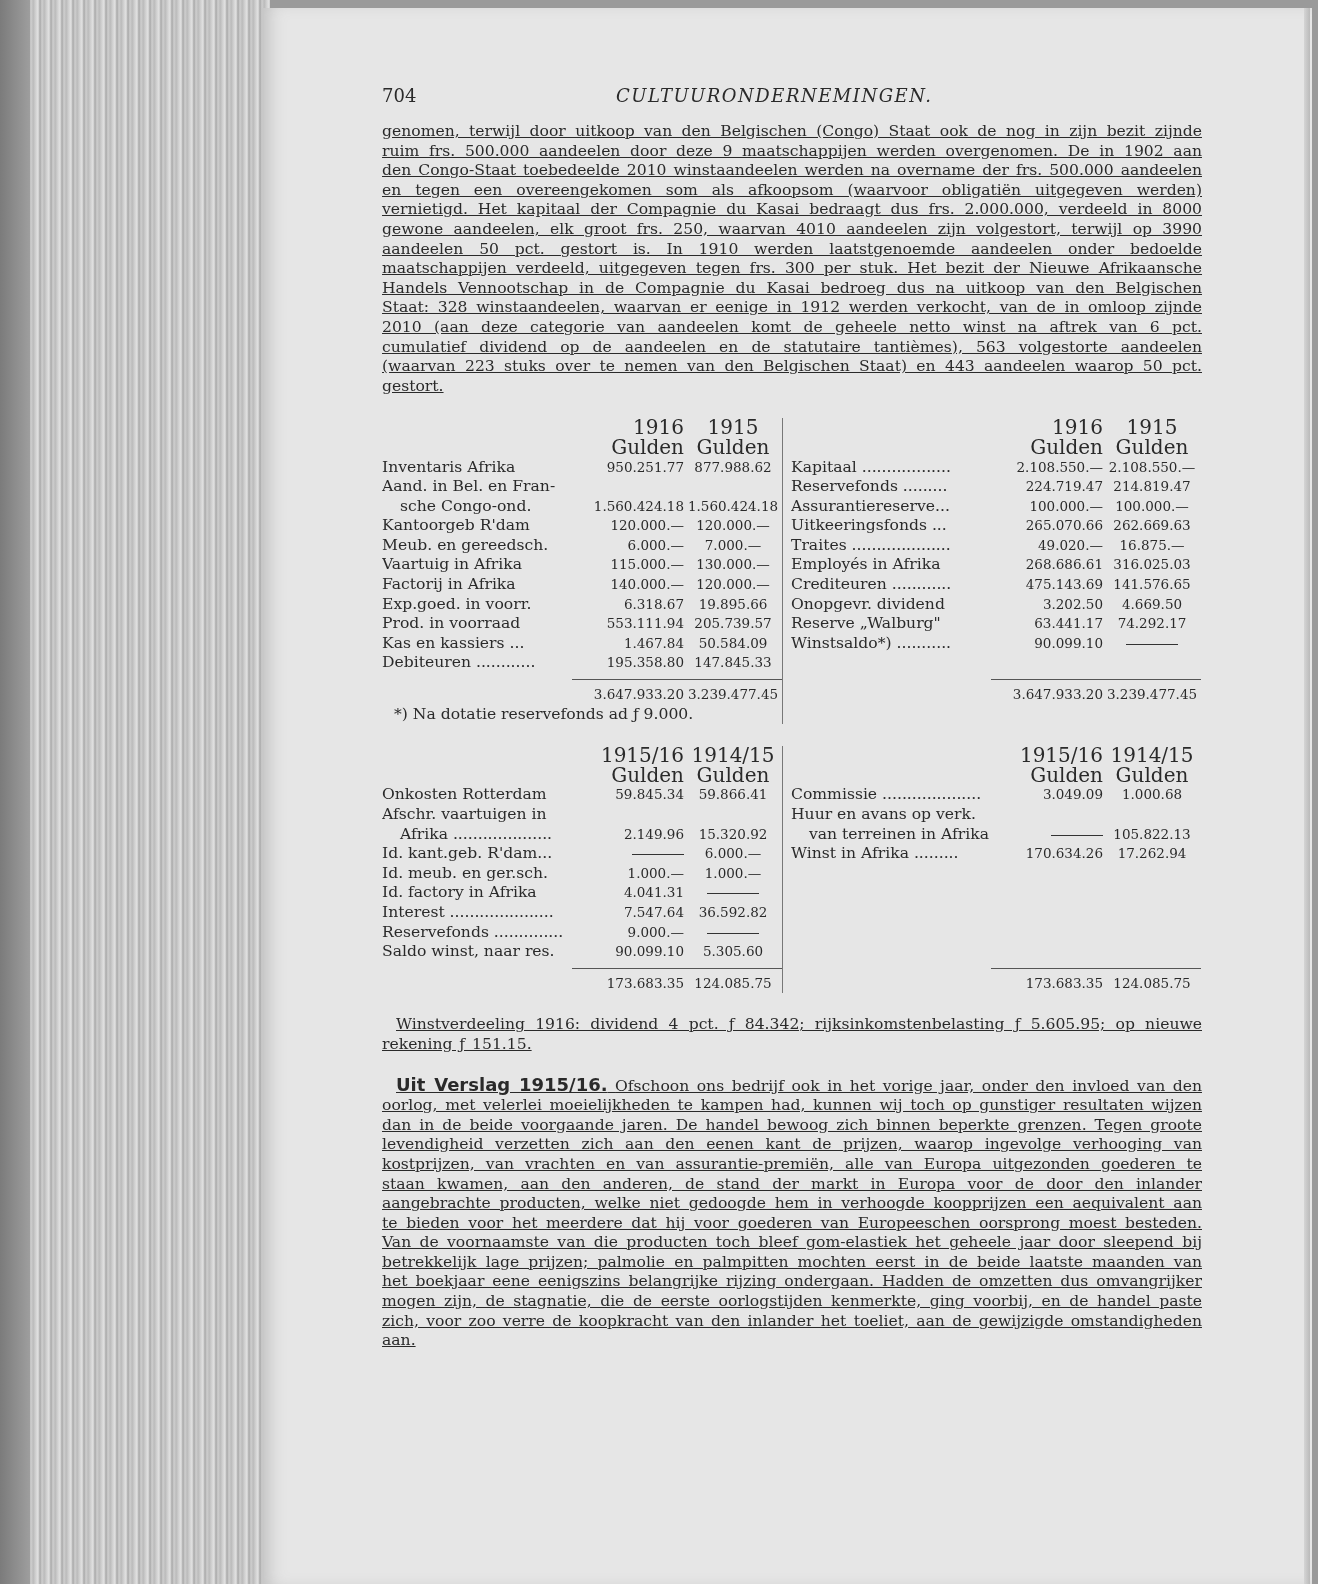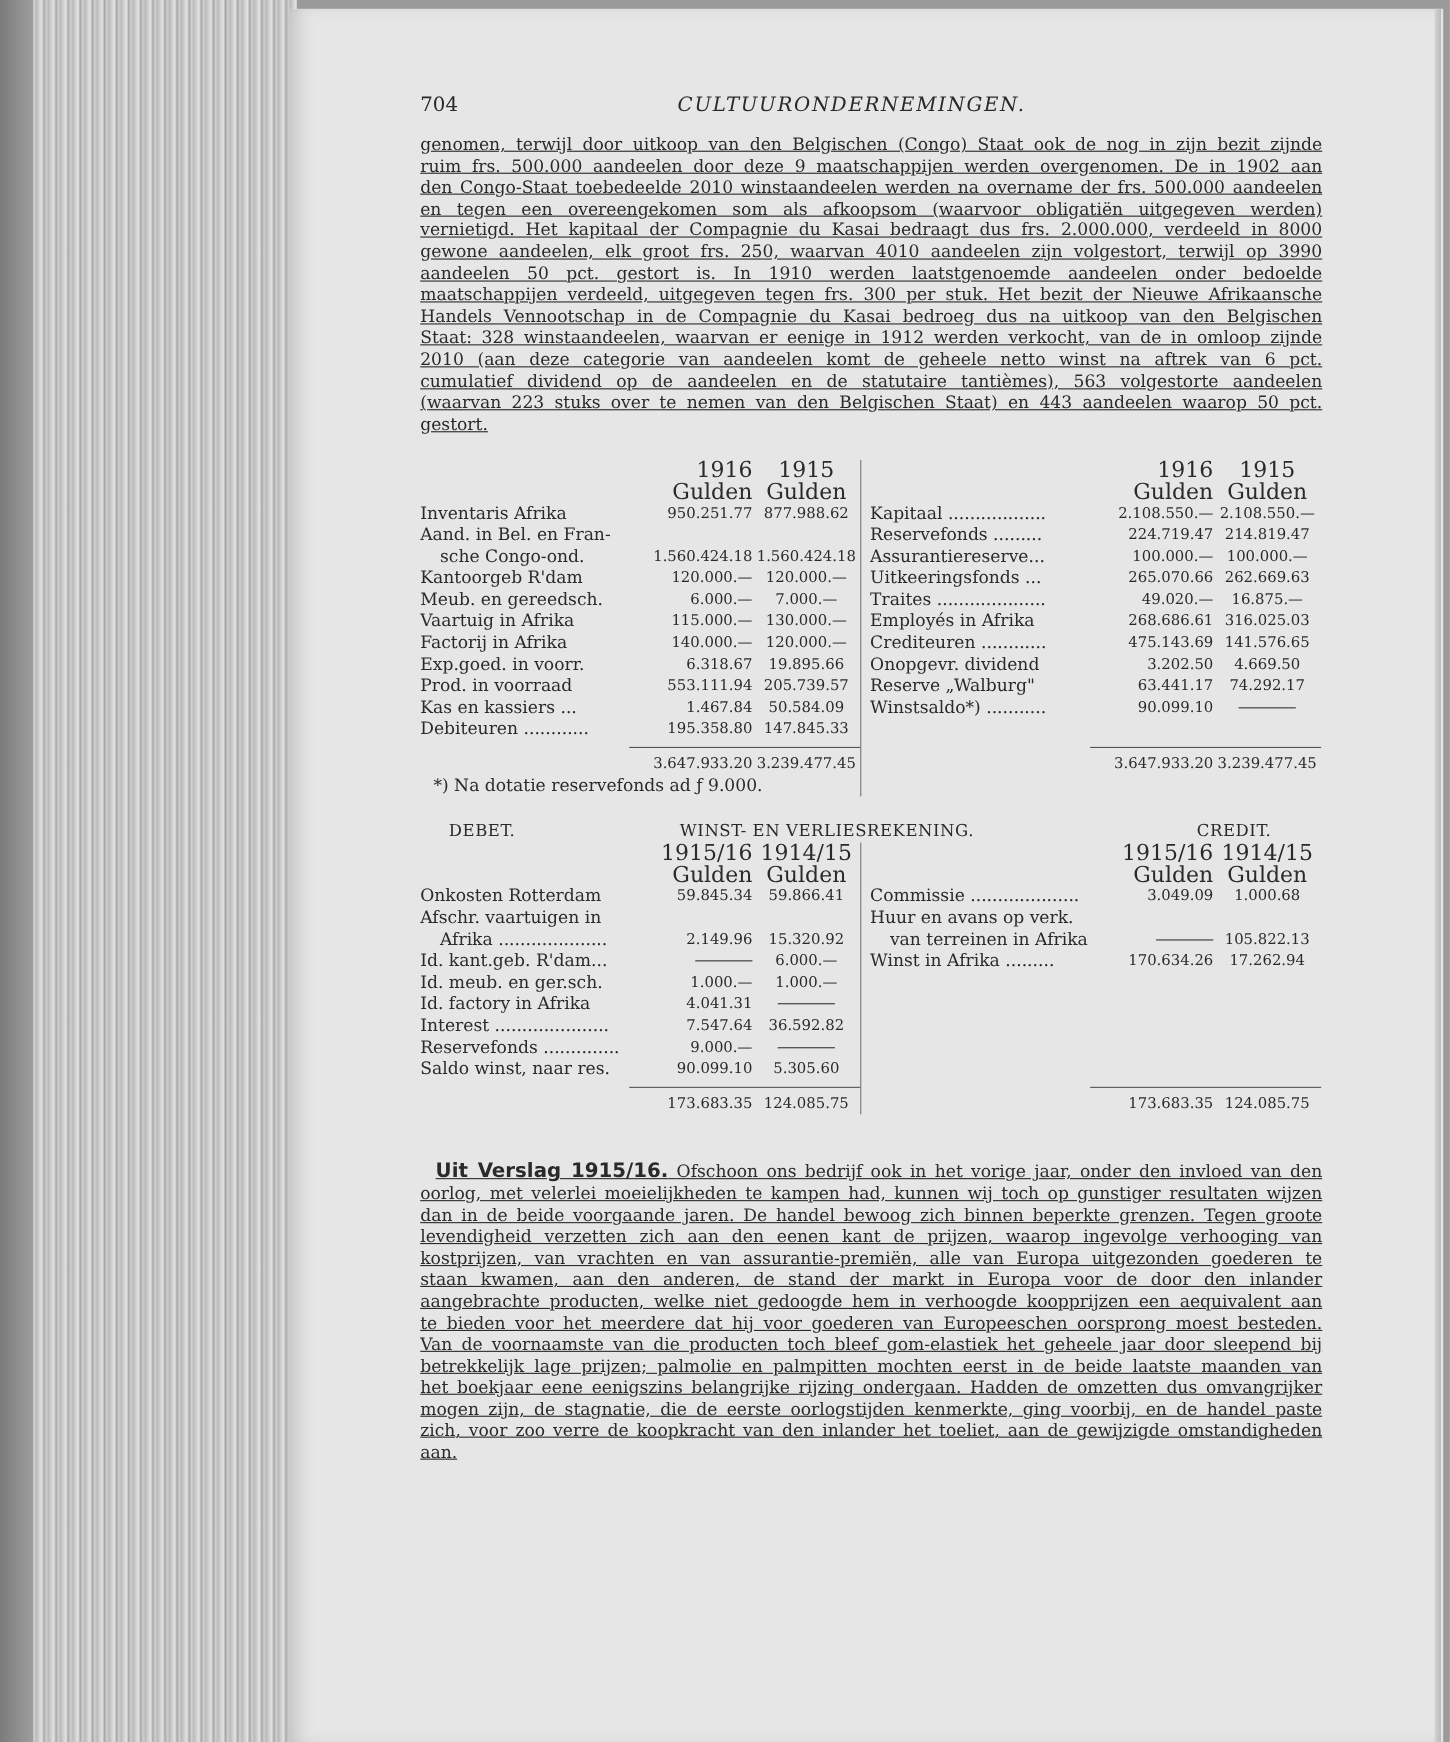--- a/index.html
+++ b/index.html
@@ -223,25 +223,20 @@
       <div class="row">
           <span class="label"></span>
         <span class="v1">3.647.933.20</span>
         <span class="v2">3.239.477.45</span>
         </div>
     </div>
   </div>
 
   <div class="section-gap"></div>
 
-  <div class="table-heads">
-    <span style="left:26px">DEBET.</span>
-    <span style="left:236px">WINST- EN VERLIESREKENING.</span>
-    <span style="left:706px">CREDIT.</span>
-  </div>
   <div class="ledger">
     <div class="side left">
       <div class="row hdr">
           <span class="label"></span>
         <span class="v1">1915/16</span>
         <span class="v2">1914/15</span>
         </div>
       <div class="row hdr">
           <span class="label"></span>
         <span class="v1">Gulden</span>
@@ -342,15 +337,16 @@
       <div class="sum-line"></div>
       <div class="row">
           <span class="label"></span>
         <span class="v1">173.683.35</span>
         <span class="v2">124.085.75</span>
         </div>
     </div>
   </div>
 
   <div class="section-gap"></div>
+  <p class="para indent">Winstverdeeling 1916: dividend 4 pct. ƒ 84.342; rijksinkomstenbelasting ƒ 5.605.95; op nieuwe rekening ƒ 151.15.</p>
   <div class="section-gap" style="height:20px"></div>
   <p class="para indent"><span class="bold-lead">Uit Verslag 1915/16.</span> <span>Ofschoon ons bedrijf ook in het vorige jaar, onder den invloed van den oorlog, met velerlei moeielijkheden te kampen had, kunnen wij toch op gunstiger resultaten wijzen dan in de beide voorgaande jaren. De handel bewoog zich binnen beperkte grenzen. Tegen groote levendigheid verzetten zich aan den eenen kant de prijzen, waarop ingevolge verhooging van kostprijzen, van vrachten en van assurantie-premiën, alle van Europa uitgezonden goederen te staan kwamen, aan den anderen, de stand der markt in Europa voor de door den inlander aangebrachte producten, welke niet gedoogde hem in verhoogde koopprijzen een aequivalent aan te bieden voor het meerdere dat hij voor goederen van Europeeschen oorsprong moest besteden. Van de voornaamste van die producten toch bleef gom-elastiek het geheele jaar door sleepend bij betrekkelijk lage prijzen; palmolie en palmpitten mochten eerst in de beide laatste maanden van het boekjaar eene eenigszins belangrijke rijzing ondergaan. Hadden de omzetten dus omvangrijker mogen zijn, de stagnatie, die de eerste oorlogstijden kenmerkte, ging voorbij, en de handel paste zich, voor zoo verre de koopkracht van den inlander het toeliet, aan de gewijzigde omstandigheden aan.</span></p>
 </div>
 
 </body></html>

